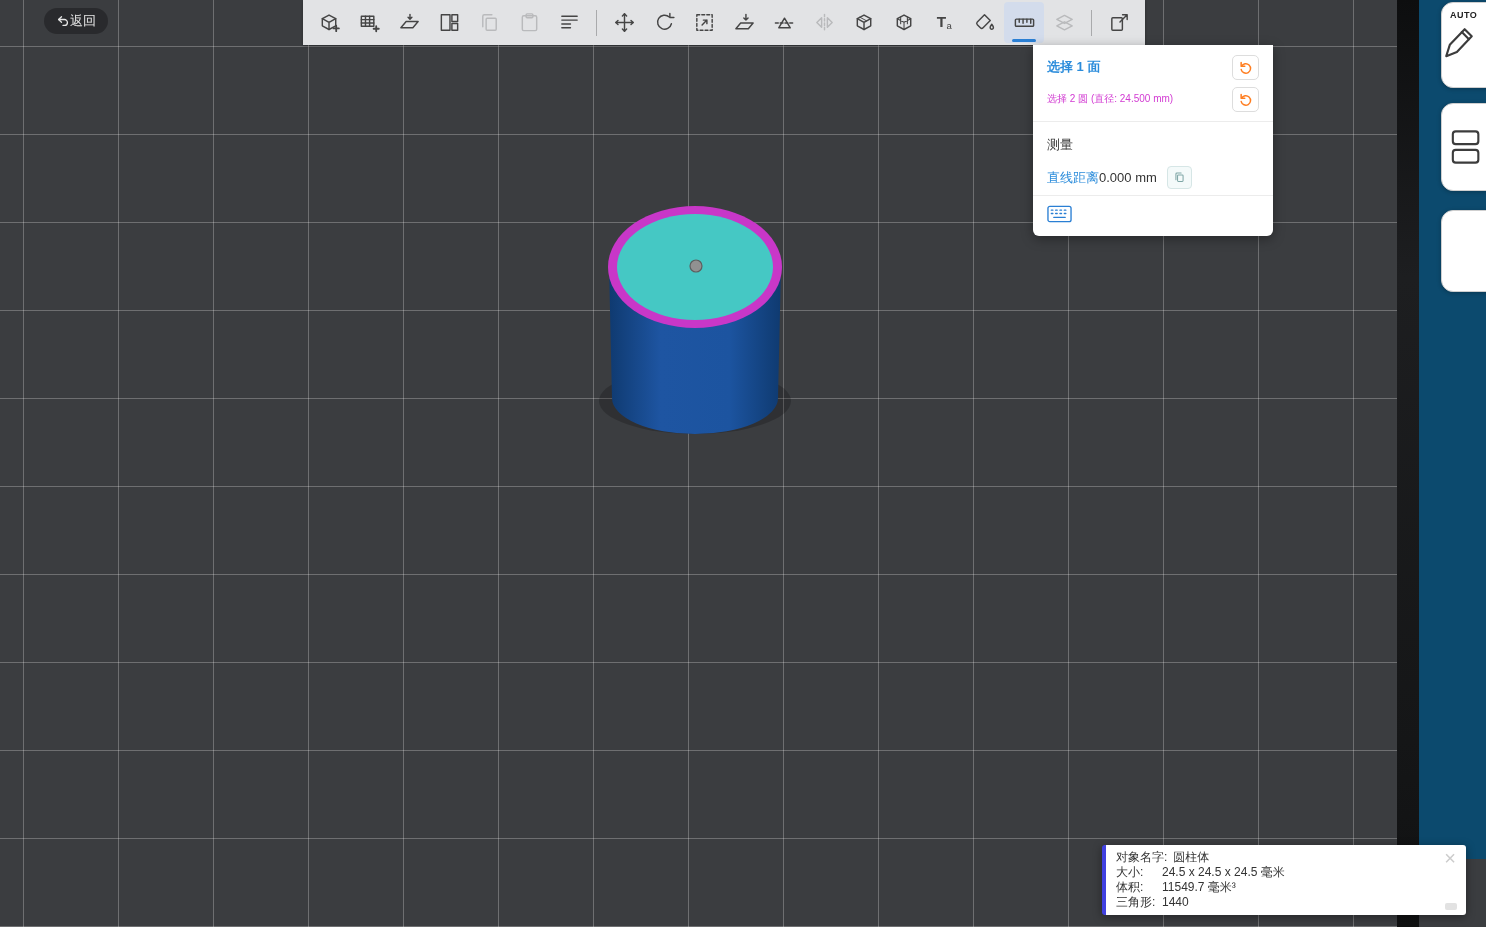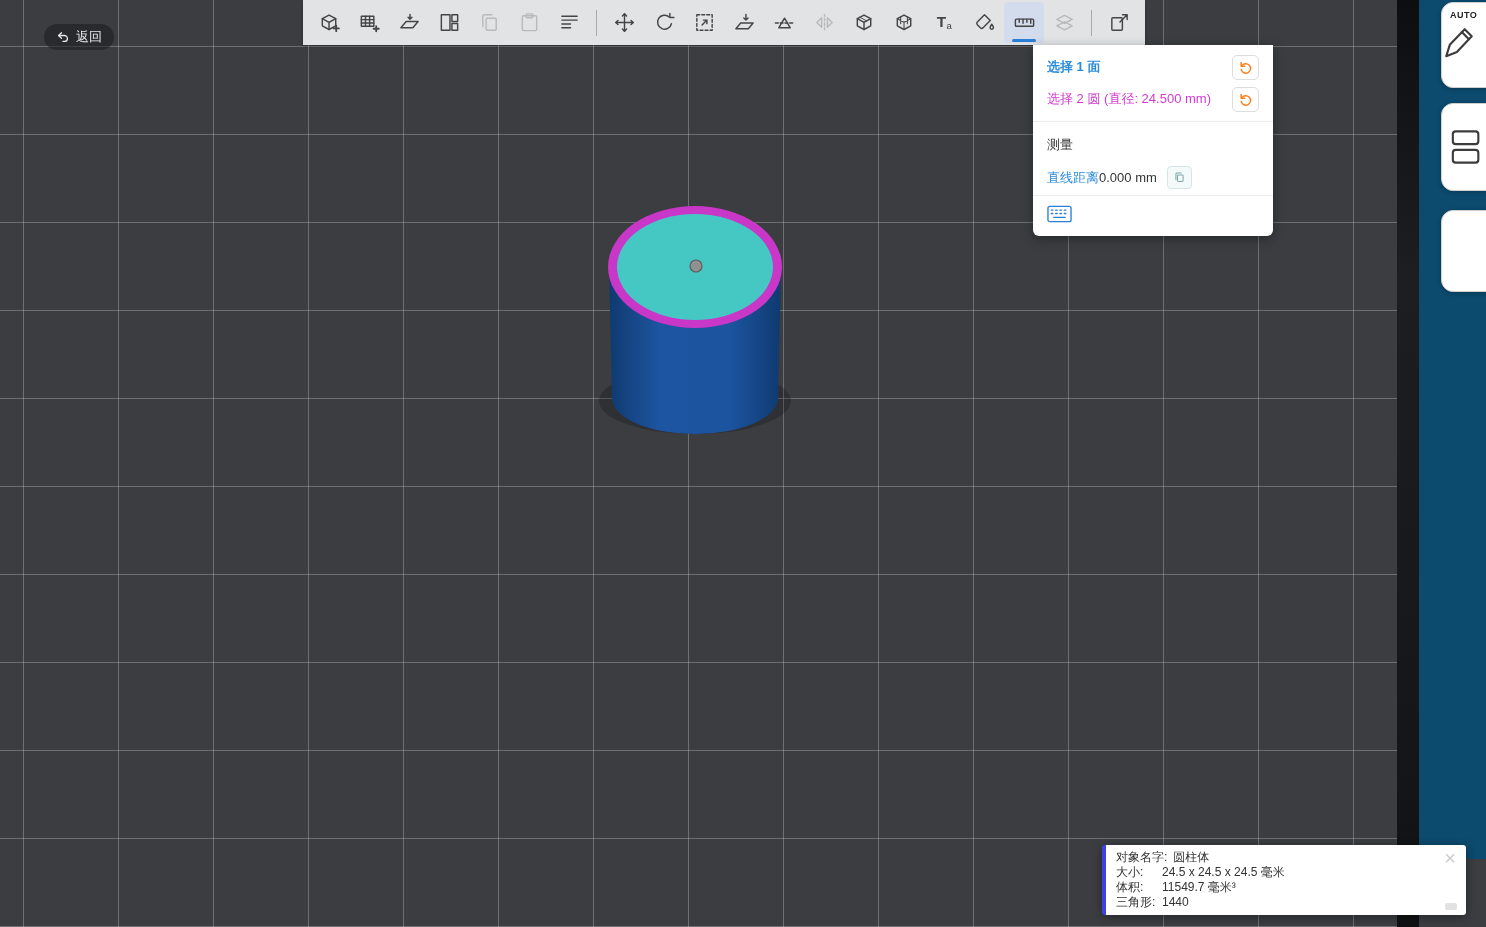--- a/index.html
+++ b/index.html
@@ -32,23 +32,23 @@
     border:1px solid #cfcfcf;border-radius:12px;
     box-shadow:0 1px 4px rgba(0,0,0,.25);cursor:pointer;overflow:hidden;
   }
   .rb1{top:2px;height:84px;}
   .rb2{top:103px;height:88px;display:flex;align-items:center;padding-left:8px;box-sizing:border-box;}
   .rb3{top:210px;height:80px;}
   .auto-label{display:block;font-size:9px;font-weight:bold;letter-spacing:.5px;color:#222;margin:7px 0 2px 8px;}
   .rail-btn svg{stroke:#3c3c3c;fill:none;stroke-width:1.5;stroke-linecap:round;stroke-linejoin:round;}
   
   .back-pill{
-    position:absolute;left:44px;top:24px;height:26px;border-radius:13px;
+    position:absolute;left:44px;top:8px;height:26px;border-radius:13px;
     background:rgba(28,28,30,.55);color:#e6e6e6;display:flex;align-items:center;
-    gap:6px;padding:0 12px;font-size:13px;cursor:pointer;user-select:none;
+    padding:0 12px;font-size:13px;cursor:pointer;user-select:none;
   }
   .back-pill svg{stroke:#e6e6e6;fill:none;stroke-width:1.5;stroke-linecap:round;stroke-linejoin:round;}
   
   .toolbar{
     position:absolute;left:303px;top:0;height:45px;
     background:#e2e3e5;display:flex;align-items:center;padding:0 6px;
     box-shadow:0 1px 3px rgba(0,0,0,.3);
   }
   .tb{width:40px;height:41px;display:flex;align-items:center;justify-content:center;
       border-radius:4px;cursor:pointer;position:relative;flex:none;}
@@ -62,21 +62,21 @@
       background:#2a7fd4;border-radius:2px;}
   .tb-sep{width:1px;height:26px;background:#a9aaac;margin:0 7px;flex:none;}
   
   .measure-panel{
     position:absolute;left:1033px;top:45px;width:240px;box-sizing:border-box;
     background:#fff;border-radius:0 0 6px 6px;box-shadow:0 3px 12px rgba(0,0,0,.35);
     padding:6px 14px 10px;
   }
   .m-row{display:flex;align-items:center;justify-content:space-between;height:32px;}
   .sel1{color:#2b8cdb;font-size:13px;font-weight:bold;}
-  .sel2{color:#d23bd2;font-size:13px;}
+  .sel2{color:#d23bd2;font-size:10px;}
   .reset-btn{width:27px;height:25px;border:1px solid #ddd;border-radius:5px;background:#fff;
       display:flex;align-items:center;justify-content:center;cursor:pointer;padding:0;flex:none;}
   .reset-btn svg{width:15px;height:15px;stroke:#ff7d1f;stroke-width:2;fill:none;
       stroke-linecap:round;stroke-linejoin:round;}
   .m-hr{border:none;border-top:1px solid #ececec;margin:6px -14px;}
   .m-title{font-size:13px;color:#3a3a3a;margin:14px 0 12px;}
   .m-dist{display:flex;align-items:center;font-size:13px;margin-bottom:6px;}
   .dist-label{color:#2b8cdb;margin-right:0;cursor:pointer;}
   .dist-value{color:#333;}
   .copy-btn{margin-left:10px;width:25px;height:23px;border:1px solid #d6e6e6;background:#f4fafa;

